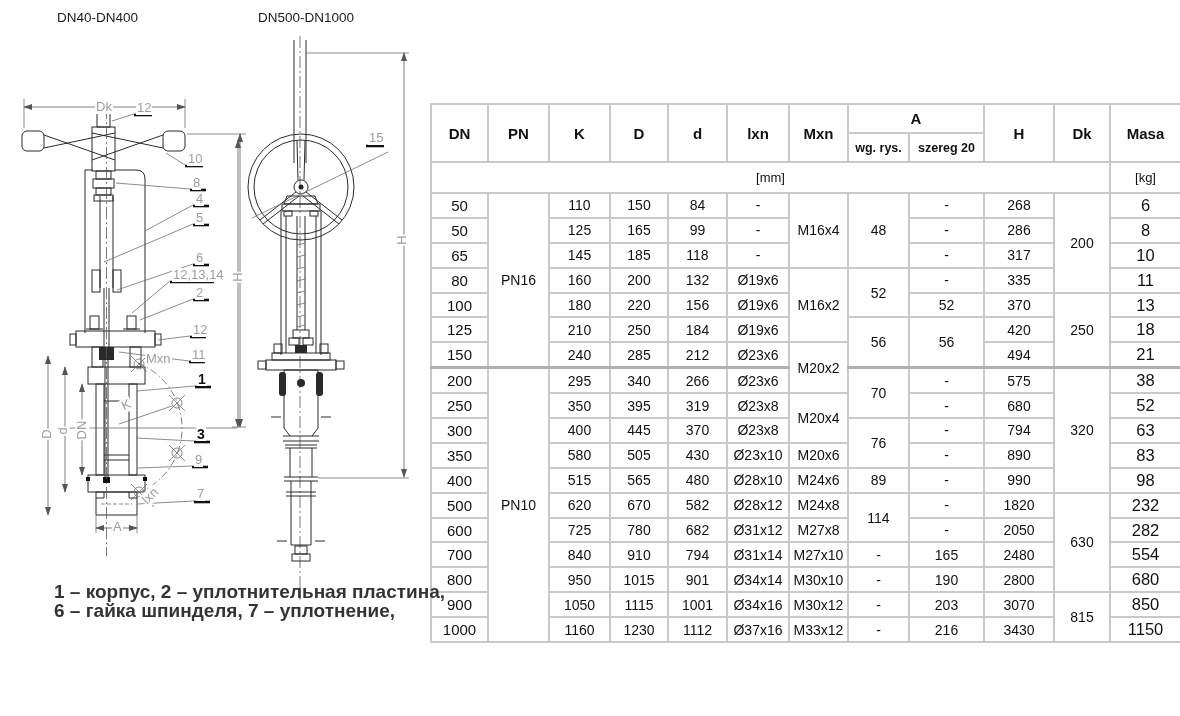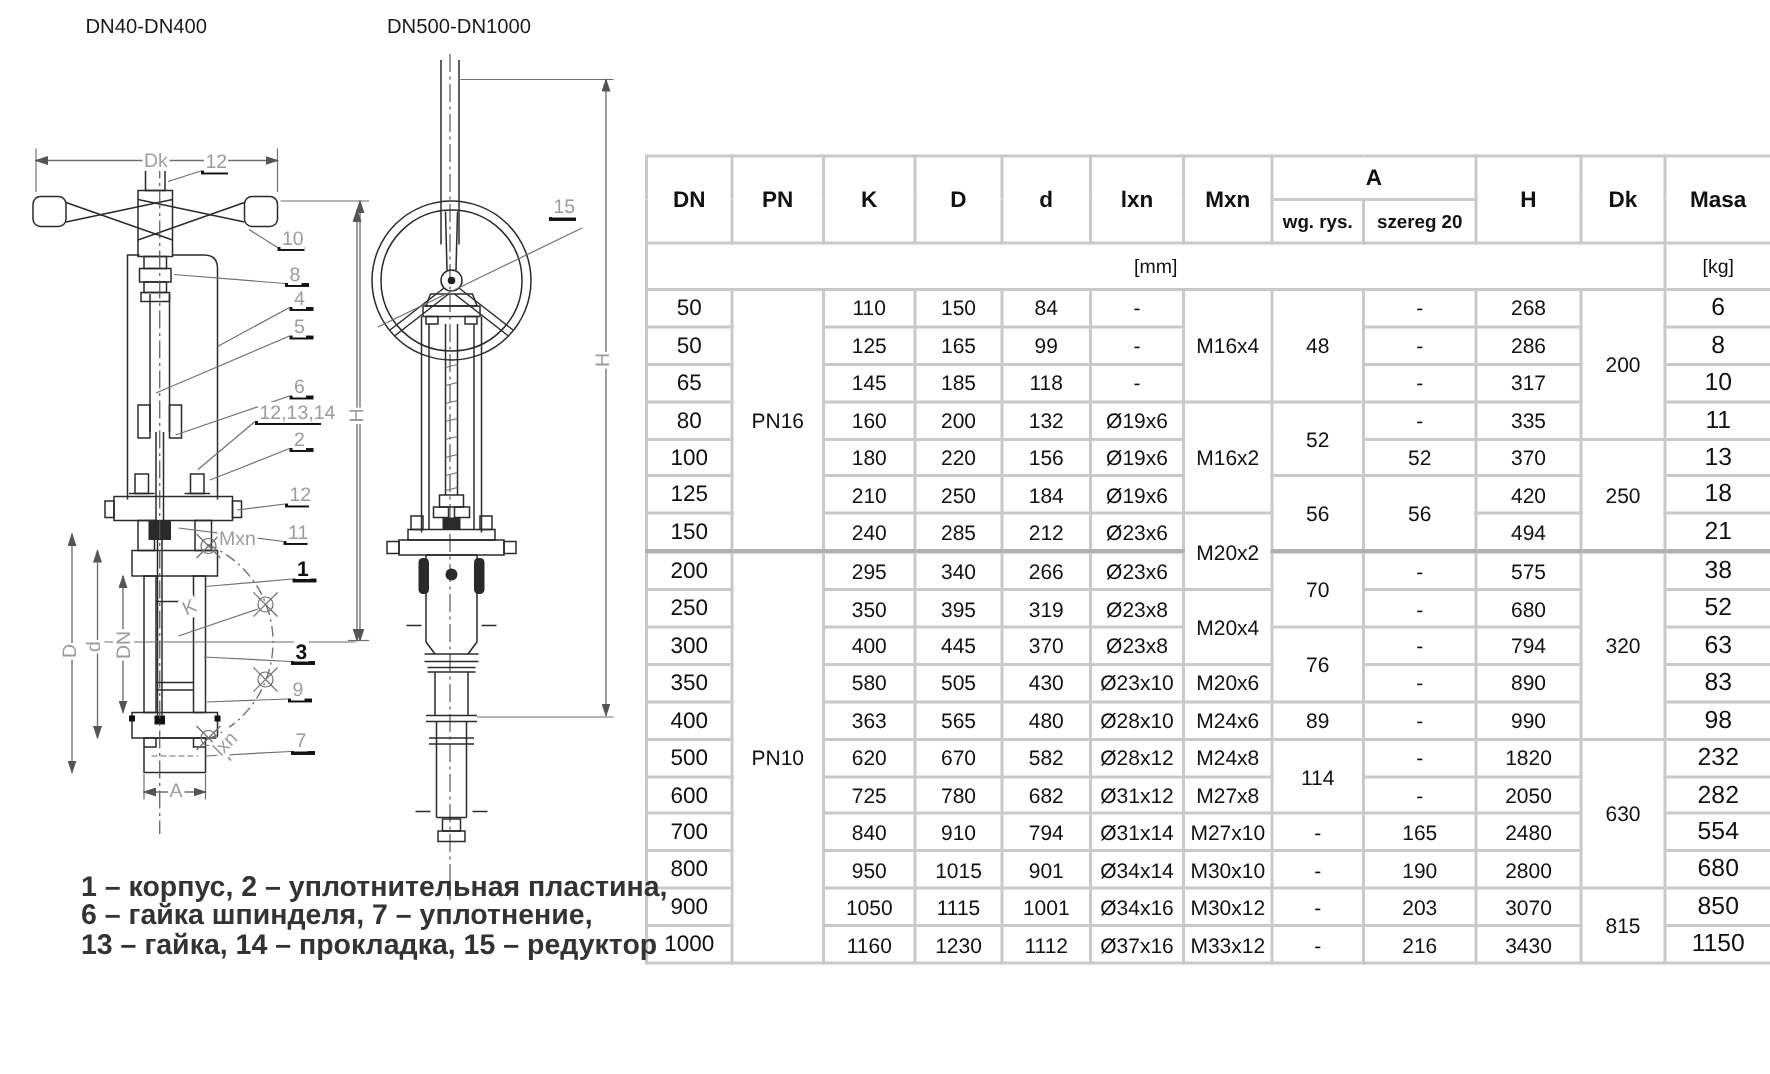--- a/index.html
+++ b/index.html
@@ -452,21 +452,21 @@
           <td>505</td>
           <td>430</td>
           <td>Ø23x10</td>
           <td>M20x6</td>
           <td>-</td>
           <td>890</td>
           <td class="c-masa">83</td>
         </tr>
         <tr>
           <td class="c-dn">400</td>
-          <td>363</td>
+          <td>515</td>
           <td>565</td>
           <td>480</td>
           <td>Ø28x10</td>
           <td>M24x6</td>
           <td>89</td>
           <td>-</td>
           <td>990</td>
           <td class="c-masa">98</td>
         </tr>
         <tr>
@@ -541,16 +541,15 @@
           <td>216</td>
           <td>3430</td>
           <td class="c-masa">1150</td>
         </tr>
       </tbody>
   </table>
 
   <div class="legend">
     <div>1 – корпус, 2 – уплотнительная пластина,</div>
     <div>6 – гайка шпинделя, 7 – уплотнение,</div>
-    <div>13 – гайка, 14 – прокладка, 15 – редуктор</div>
   </div>
 
 </div>
 
 </body></html>

